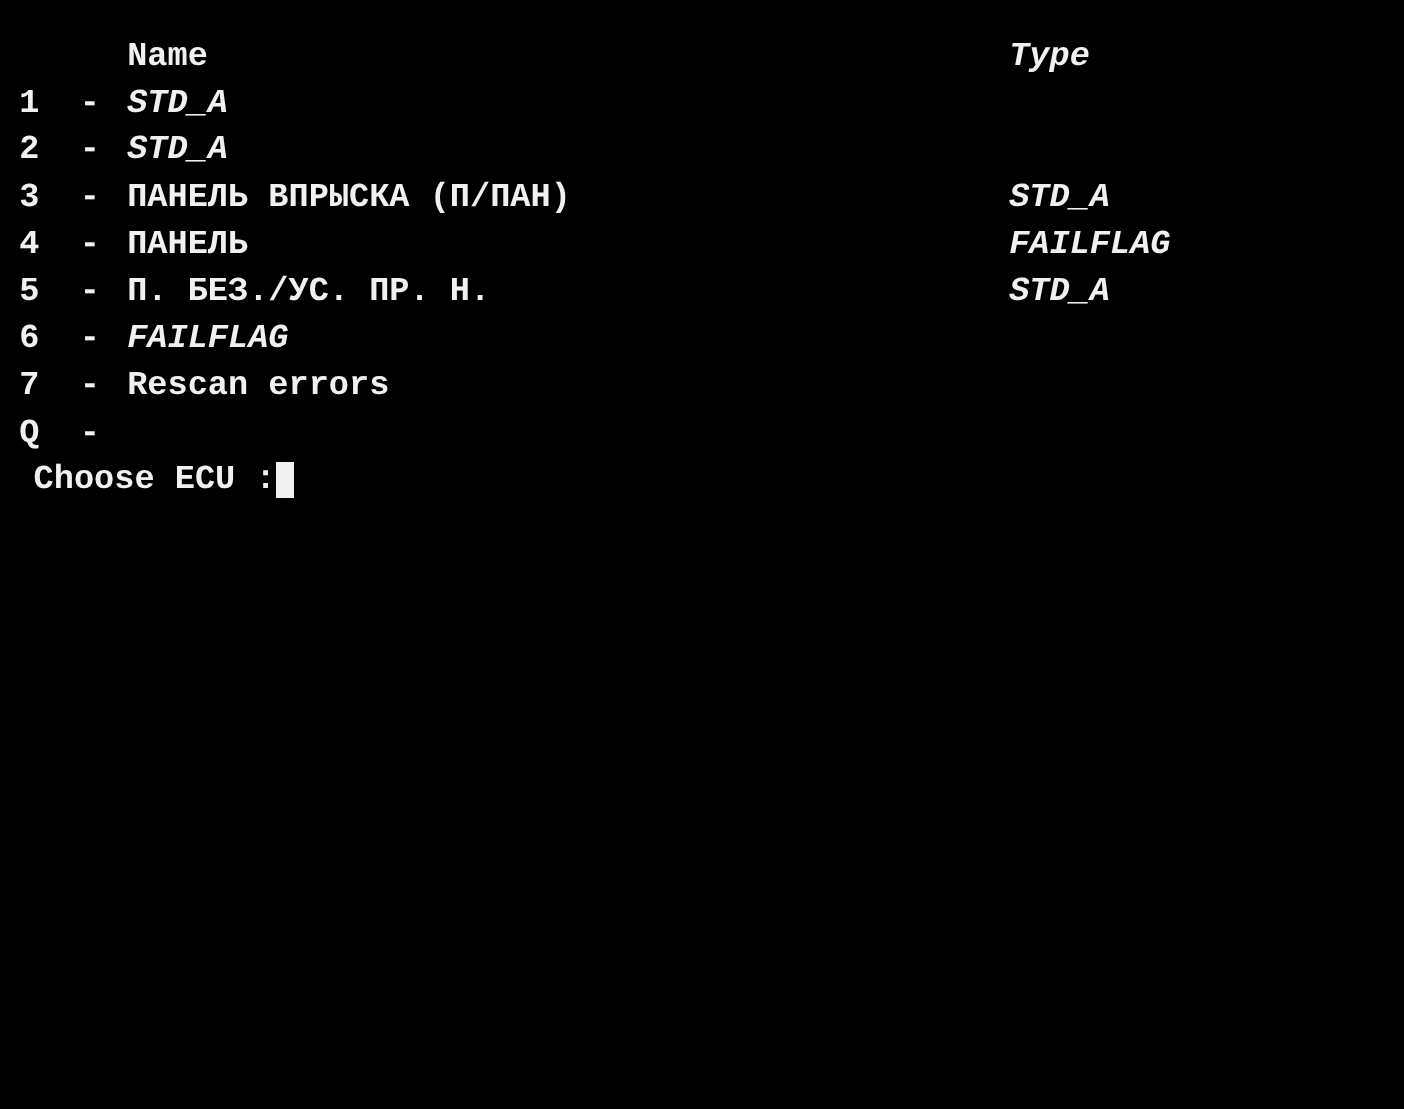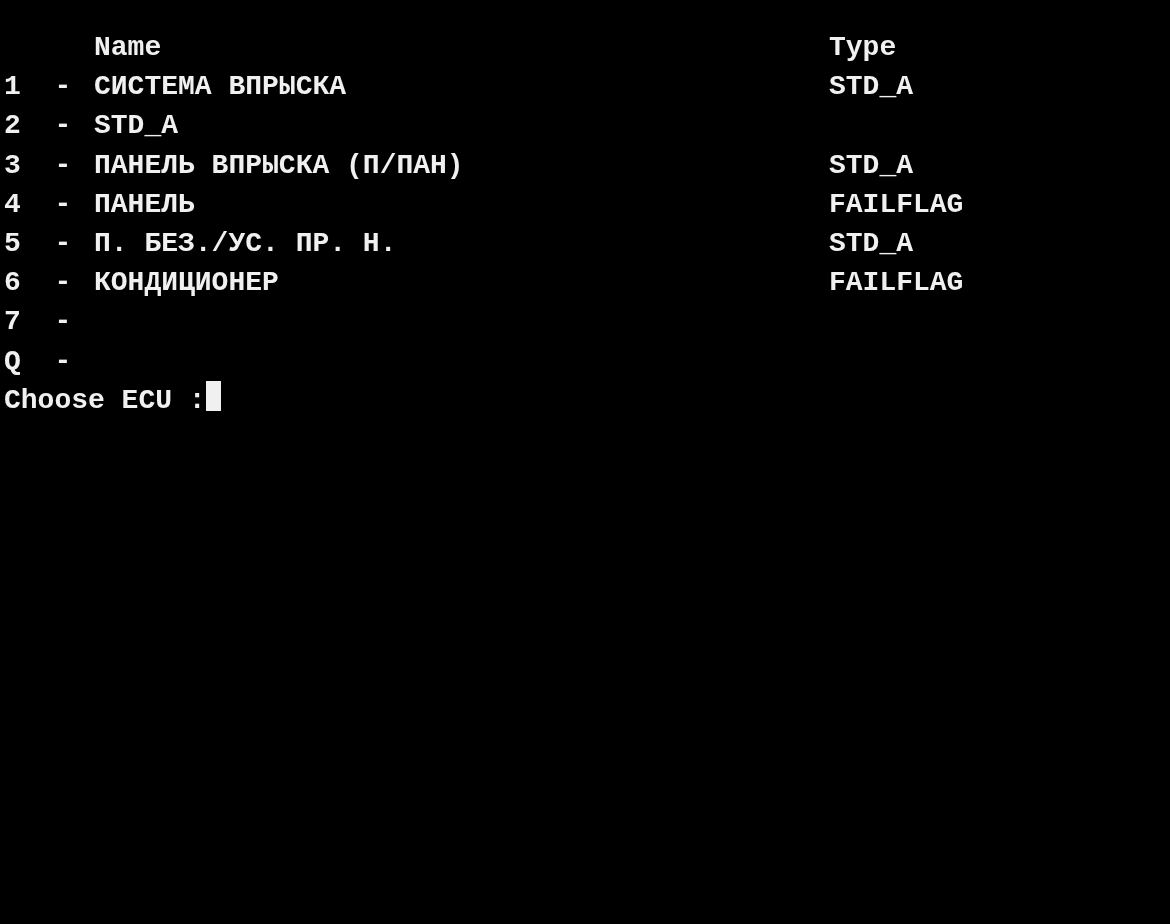--- a/index.html
+++ b/index.html
@@ -13,42 +13,45 @@
       font-family: 'Courier New', Consolas, monospace;
       font-size: 28px;
       font-weight: bold;
       line-height: 1.4;
       width: 1170px;
       height: 924px;
       overflow: hidden;
       padding: 0;
     }
     .terminal {
-      padding: 28px 0 0 4px;
+      padding: 28px 0 0 16px;
     }
     .row {
       display: flex;
       white-space: pre;
     }
     .col-key {
       width: 90px;
       padding-left: 0;
     }
     .col-name {
       flex: 0 0 735px;
     }
     .col-type {
       flex: 1;
+      font-style: italic;
     }
     .header .col-key {
       visibility: hidden;
     }
     .prompt-row {
       white-space: pre;
       display: flex;
+      align-items: center;
+      margin-left: 12px;
     }
     .cursor {
       display: inline-block;
       width: 15px;
       height: 30px;
       background: #f0f0f0;
       vertical-align: text-bottom;
       margin-left: 0;
     }
   </style>
@@ -57,27 +60,27 @@
 
 <div class="terminal">
 
   <div class="row header">
     <span class="col-key">   - </span>
     <span class="col-name">Name</span>
     <span class="col-type">Type</span>
   </div>
 
   <div id="menu-rows">
-      <div class="row"><span class="col-key">1  - </span><span class="col-name">СИСТЕМА ВПРЫСКА</span><span class="col-type">STD_A</span></div>
+      <div class="row"><span class="col-key">1  - </span><span class="col-type">STD_A</span></div>
       <div class="row"><span class="col-key">2  - </span><span class="col-type">STD_A</span></div>
       <div class="row"><span class="col-key">3  - </span><span class="col-name">ПАНЕЛЬ ВПРЫСКА (П/ПАН)</span><span class="col-type">STD_A</span></div>
       <div class="row"><span class="col-key">4  - </span><span class="col-name">ПАНЕЛЬ</span><span class="col-type">FAILFLAG</span></div>
       <div class="row"><span class="col-key">5  - </span><span class="col-name">П. БЕЗ./УС. ПР. Н.</span><span class="col-type">STD_A</span></div>
-      <div class="row"><span class="col-key">6  - </span><span class="col-name">КОНДИЦИОНЕР</span><span class="col-type">FAILFLAG</span></div>
-      <div class="row"><span class="col-key">7  - </span><span class="col-type"></span></div>
+      <div class="row"><span class="col-key">6  - </span><span class="col-type">FAILFLAG</span></div>
+      <div class="row"><span class="col-key">7  - </span><span class="col-name">Rescan errors</span><span class="col-type"></span></div>
       <div class="row"><span class="col-key">Q  - </span><span class="col-type"></span></div>
     </div>
 
   <div class="prompt-row">
     <span>Choose ECU :</span><span class="cursor"></span>
   </div>
 
 </div>
 
 </body></html>

